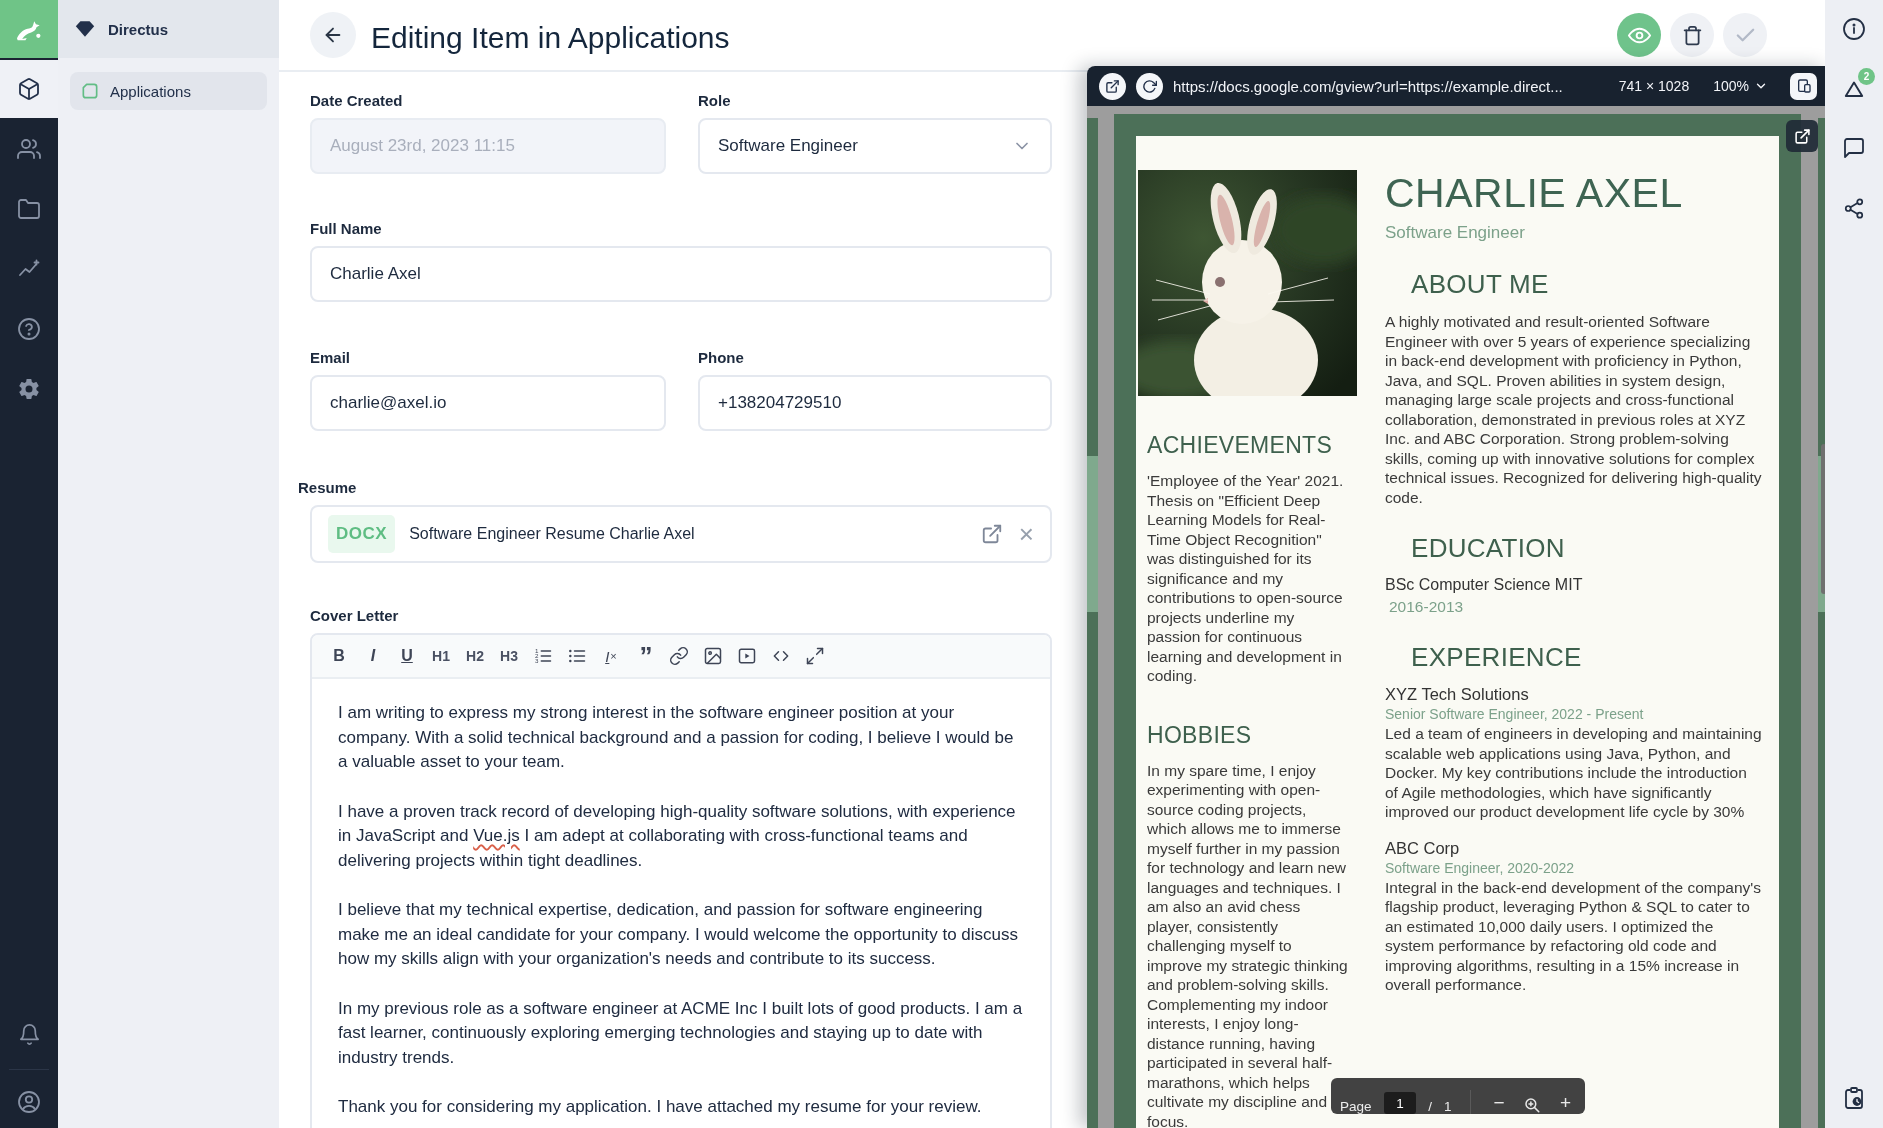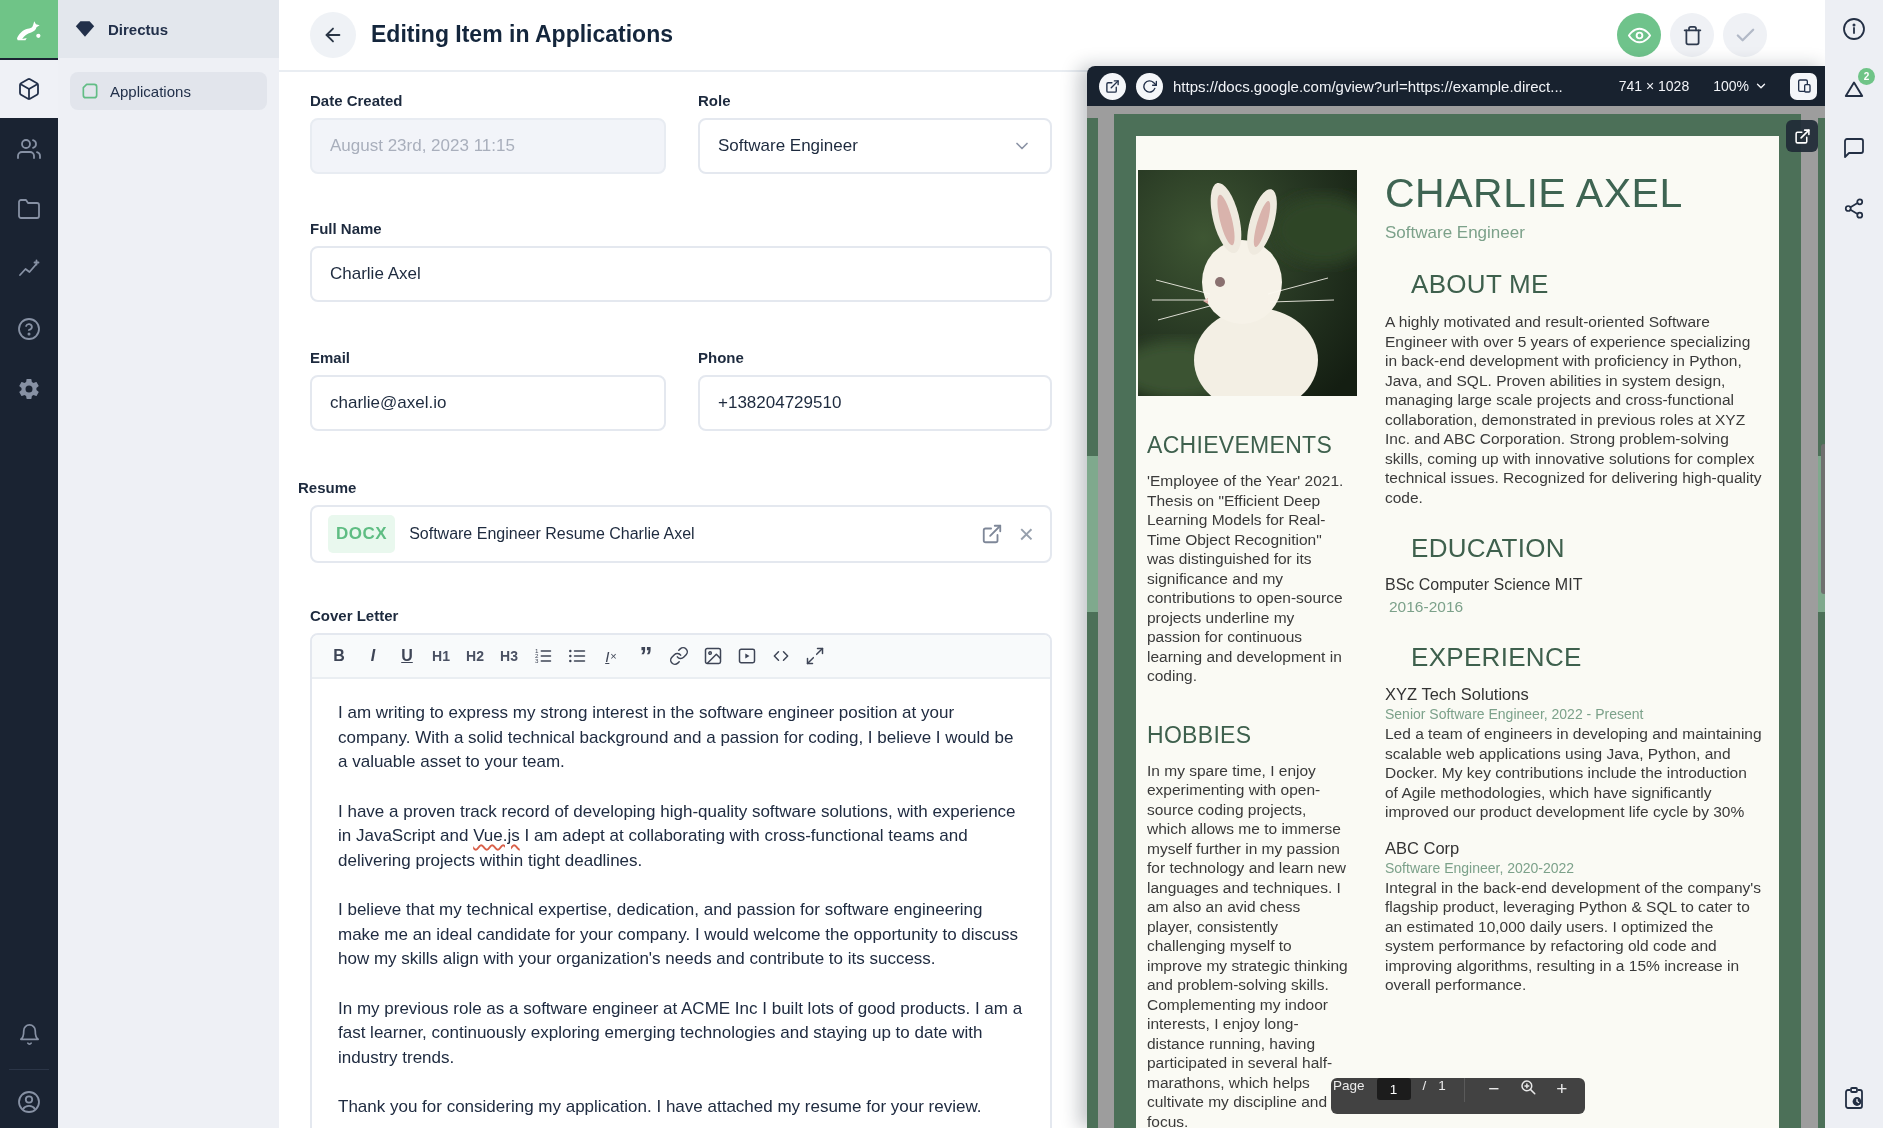--- a/index.html
+++ b/index.html
@@ -18,21 +18,21 @@
   .nav{position:absolute;left:58px;top:0;width:221px;height:1128px;background:#EEF0F5;}
   .nav-title{height:58px;background:#E3E7ED;display:flex;align-items:center;gap:12px;padding:0 16px;
              font-size:15px;font-weight:bold;color:#22304A;}
   .nav-item{margin:14px 12px 0 12px;height:38px;background:#E2E5EC;border-radius:8px;display:flex;
             align-items:center;gap:10px;padding:0 10px;font-size:15px;color:#22304A;cursor:pointer;}
   
   .header{position:absolute;left:279px;top:0;width:1546px;height:70px;background:#fff;
           border-bottom:2px solid #E9EDF2;z-index:2;}
   .back-btn{position:absolute;left:31px;top:12px;width:46px;height:46px;border-radius:50%;
             background:#EFF2F6;display:flex;align-items:center;justify-content:center;color:#2A3646;cursor:pointer;}
-  .page-title{position:absolute;left:92px;top:21px;font-size:23px;font-weight:bold;color:#14263C;}
+  .page-title{position:absolute;left:92px;top:21px;font-size:30px;font-weight:normal;color:#14263C;}
   .hdr-actions{position:absolute;right:58px;top:13px;display:flex;gap:9px;}
   .circle-btn{width:44px;height:44px;border-radius:50%;display:flex;align-items:center;justify-content:center;cursor:pointer;}
   .btn-green{background:#6FC38B;color:#fff;}
   .btn-light{background:#EFF1F5;color:#2E3A4E;}
   .btn-muted{background:#EFF1F5;color:#B2B9C7;}
   
   .fld-label{position:absolute;font-size:15px;font-weight:bold;color:#1D2A3E;}
   .input{position:absolute;height:56px;border:2px solid #E4E8EF;border-radius:8px;background:#fff;
          display:flex;align-items:center;padding:0 18px;font-size:17px;color:#1D2A3E;box-sizing:border-box;}
   .input.disabled{background:#F2F4F9;border-color:#E8ECF2;color:#A9AFBC;}
@@ -93,22 +93,22 @@
   .edu-degree{font-size:16px;color:#333;margin-top:2px;}
   .edu-years{font-size:15.5px;color:#7CA18A;margin-top:4px;padding-left:4px;}
   .job{margin-top:12px;}
   .job + .job{margin-top:17px;}
   .job-company{font-size:16.5px;color:#333;}
   .job-title{font-size:14px;color:#7CA18A;margin-top:2px;}
   .job-desc{font-size:15.5px;line-height:19.5px;color:#3A3A3A;margin-top:2px;}
   .popout-btn{position:absolute;right:11px;top:14px;width:32px;height:32px;border-radius:6px;
               background:rgba(32,42,54,.92);display:flex;align-items:center;justify-content:center;color:#fff;cursor:pointer;}
   .pager{position:absolute;left:50%;transform:translateX(-50%);bottom:14px;height:36px;width:254px;
-         background:rgba(58,58,58,.96);border-radius:6px;display:flex;align-items:flex-start;color:#EDEDED;
-         font-size:13.5px;padding:0 2px;box-sizing:border-box;gap:12px;}
+         background:rgba(58,58,58,.96);border-radius:6px;display:flex;align-items:flex-end;color:#EDEDED;
+         font-size:13.5px;padding:0 9px;box-sizing:border-box;gap:12px;}
   .pager .pg-input{width:34px;height:22px;background:#1C1C1C;border-radius:3px;color:#fff;display:flex;
                    align-items:center;justify-content:center;cursor:text;}
   .pager .vdiv{width:1px;height:24px;background:#5A5A5A;margin:0 6px;}
   .pager .pic{color:#E8E8E8;cursor:pointer;display:flex;align-items:center;justify-content:center;width:22px;}
   .pager .glyph{font-size:19px;}
   
   .right-bar{position:absolute;right:0;top:0;width:58px;height:1128px;background:#EDEFF4;z-index:4;}
   .rb-icon{position:absolute;left:50%;transform:translateX(-50%);color:#232F44;cursor:pointer;}
   .badge{position:absolute;right:-9px;top:-9px;width:17px;height:17px;border-radius:50%;background:#6FC487;
          color:#fff;font-size:10px;font-weight:bold;display:flex;align-items:center;justify-content:center;}
@@ -427,21 +427,21 @@
               <div class="side-text">In my spare time, I enjoy experimenting with open-source coding projects, which allows me to immerse myself further in my passion for technology and learn new languages and techniques. I am also an avid chess player, consistently challenging myself to improve my strategic thinking and problem-solving skills. Complementing my indoor interests, I enjoy long-distance running, having participated in several half-marathons, which helps cultivate my discipline and focus.</div>
             </div>
           </div>
           <div class="doc-right">
             <div class="doc-name">CHARLIE AXEL</div>
             <div class="doc-role">Software Engineer</div>
             <div class="h-main">ABOUT ME</div>
             <div class="doc-par">A highly motivated and result-oriented Software Engineer with over 5 years of experience specializing in back-end development with proficiency in Python, Java, and SQL. Proven abilities in system design, managing large scale projects and cross-functional collaboration, demonstrated in previous roles at XYZ Inc. and ABC Corporation. Strong problem-solving skills, coming up with innovative solutions for complex technical issues. Recognized for delivering high-quality code.</div>
             <div class="h-main">EDUCATION</div>
             <div class="edu-degree">BSc Computer Science MIT</div>
-            <div class="edu-years">2016-2016</div>
+            <div class="edu-years">2016-2013</div>
             <div class="h-main">EXPERIENCE</div>
             <div class="job">
               <div class="job-company">XYZ Tech Solutions</div>
               <div class="job-title">Senior Software Engineer, 2022 - Present</div>
               <div class="job-desc">Led a team of engineers in developing and maintaining scalable web applications using Java, Python, and Docker. My key contributions include the introduction of Agile methodologies, which have significantly improved our product development life cycle by 30%</div>
             </div>
             <div class="job">
               <div class="job-company">ABC Corp</div>
               <div class="job-title">Software Engineer, 2020-2022</div>
               <div class="job-desc">Integral in the back-end development of the company's flagship product, leveraging Python &amp; SQL to cater to an estimated 10,000 daily users. I optimized the system performance by refactoring old code and improving algorithms, resulting in a 15% increase in overall performance.</div>

